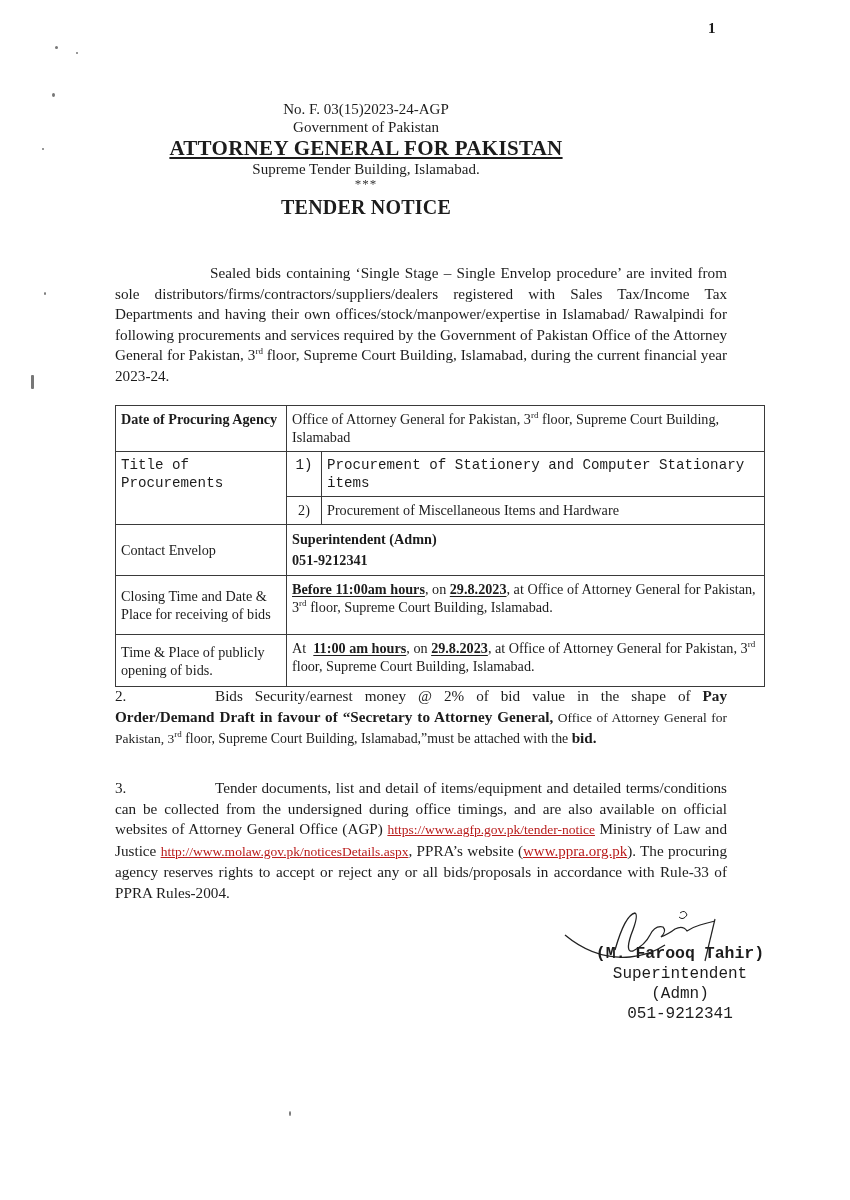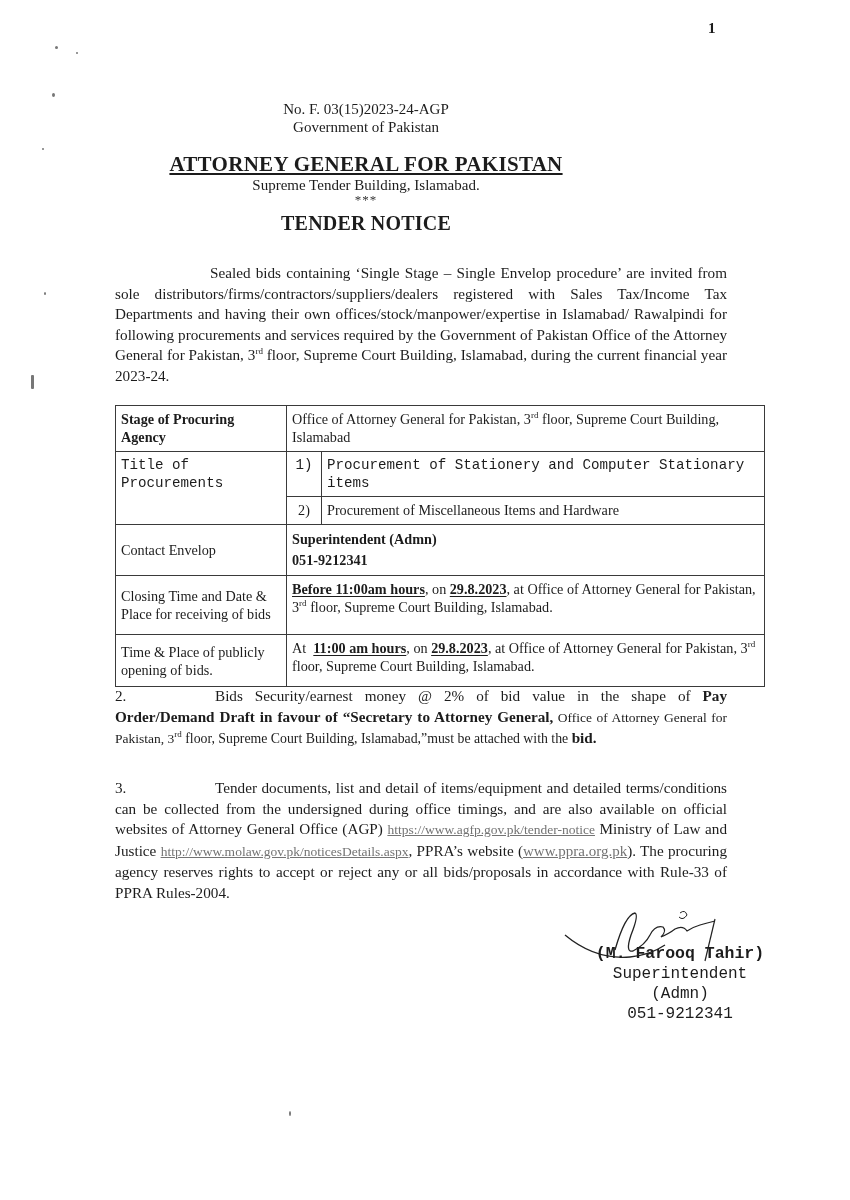--- a/index.html
+++ b/index.html
@@ -7,37 +7,37 @@
     width: 850px; height: 1200px; position: relative; overflow: hidden;
     font-family: "Liberation Serif", "DejaVu Serif", serif;
     color: #1c1c1c;
   }
   .page-number { position: absolute; left: 708px; top: 20px; font-size: 15px; font-weight: bold; }
   .speck { position: absolute; background: #777; border-radius: 50%; }
   .header { position: absolute; left: 0; width: 732px; top: 100px; text-align: center; }
   .header .line { font-size: 15px; line-height: 18px; }
   .header .office-title {
     font-size: 21px; font-weight: bold; text-decoration: underline; letter-spacing: 0.3px;
-    line-height: 24px; margin-top: 16px;
+    line-height: 24px; margin-top: 0px;
   }
   .header .stars { font-size: 13px; line-height: 12px; letter-spacing: 1px; color: #333; }
   .header .notice-title {
     margin-top: 6px; font-size: 20px; font-weight: bold; letter-spacing: 0.2px;
   }
   .para {
     position: absolute; left: 115px; width: 612px; font-size: 15.2px; line-height: 20.5px;
     text-align: justify;
   }
   .para1 { top: 263px; text-indent: 95px; }
   .para2 { top: 686px; }
   .para3 { top: 778px; }
   .para .num { display: inline-block; width: 100px; }
   sup { font-size: 9px; line-height: 0; vertical-align: super; }
   u { text-underline-offset: 2px; }
-  a.link { color: #737373; text-decoration: underline; font-size: 13.5px; }
+  a.link { color: #b91c1c; text-decoration: underline; font-size: 13.5px; }
 
   table.tender {
     position: absolute; left: 115px; top: 405px; width: 650px;
     border-collapse: collapse; font-size: 14.2px; line-height: 18px;
   }
   table.tender td { border: 1.3px solid #3a3a3a; vertical-align: top; padding: 4px 5px; }
   table.tender td.label { width: 160px; }
   table.tender td.label.mid { vertical-align: middle; }
   table.tender td.n { width: 24px; text-align: center; }
   .bold { font-weight: bold; }
@@ -67,21 +67,21 @@
   <div class="line">Supreme Tender Building, Islamabad.</div>
   <div class="stars">***</div>
   <div class="notice-title">TENDER NOTICE</div>
 </div>
 
 <div class="para para1"><span>Sealed bids containing ‘Single Stage – Single Envelop procedure’ are invited from sole distributors/firms/contractors/suppliers/dealers registered with Sales Tax/Income Tax Departments and having their own offices/stock/manpower/expertise in Islamabad/ Rawalpindi for following procurements and services required by the  Government of Pakistan Office of the Attorney General for Pakistan, 3</span><sup>rd</sup><span> floor, Supreme Court Building, Islamabad, during the current financial year 2023-24.</span></div>
 
 <table class="tender">
   <tbody>
       <tr style="height:46px;">
-    <td class="label bold">Stage of Procuring Agency</td>
+    <td class="label bold">Date of Procuring Agency</td>
     <td colspan="2"><span>Office of Attorney General for Pakistan, 3</span><sup>rd</sup><span> floor, Supreme Court Building, Islamabad</span></td>
   </tr>
   <tr style="height:28px;font-family:Liberation Mono, monospace;">
     <td class="label" rowspan="2">Title of Procurements</td>
     <td class="n">1)</td>
     <td>Procurement of Stationery and Computer Stationary items</td>
   </tr>
   <tr style="height:28px;">
     <td class="n">2)</td>
     <td>Procurement of Miscellaneous Items and Hardware</td>

